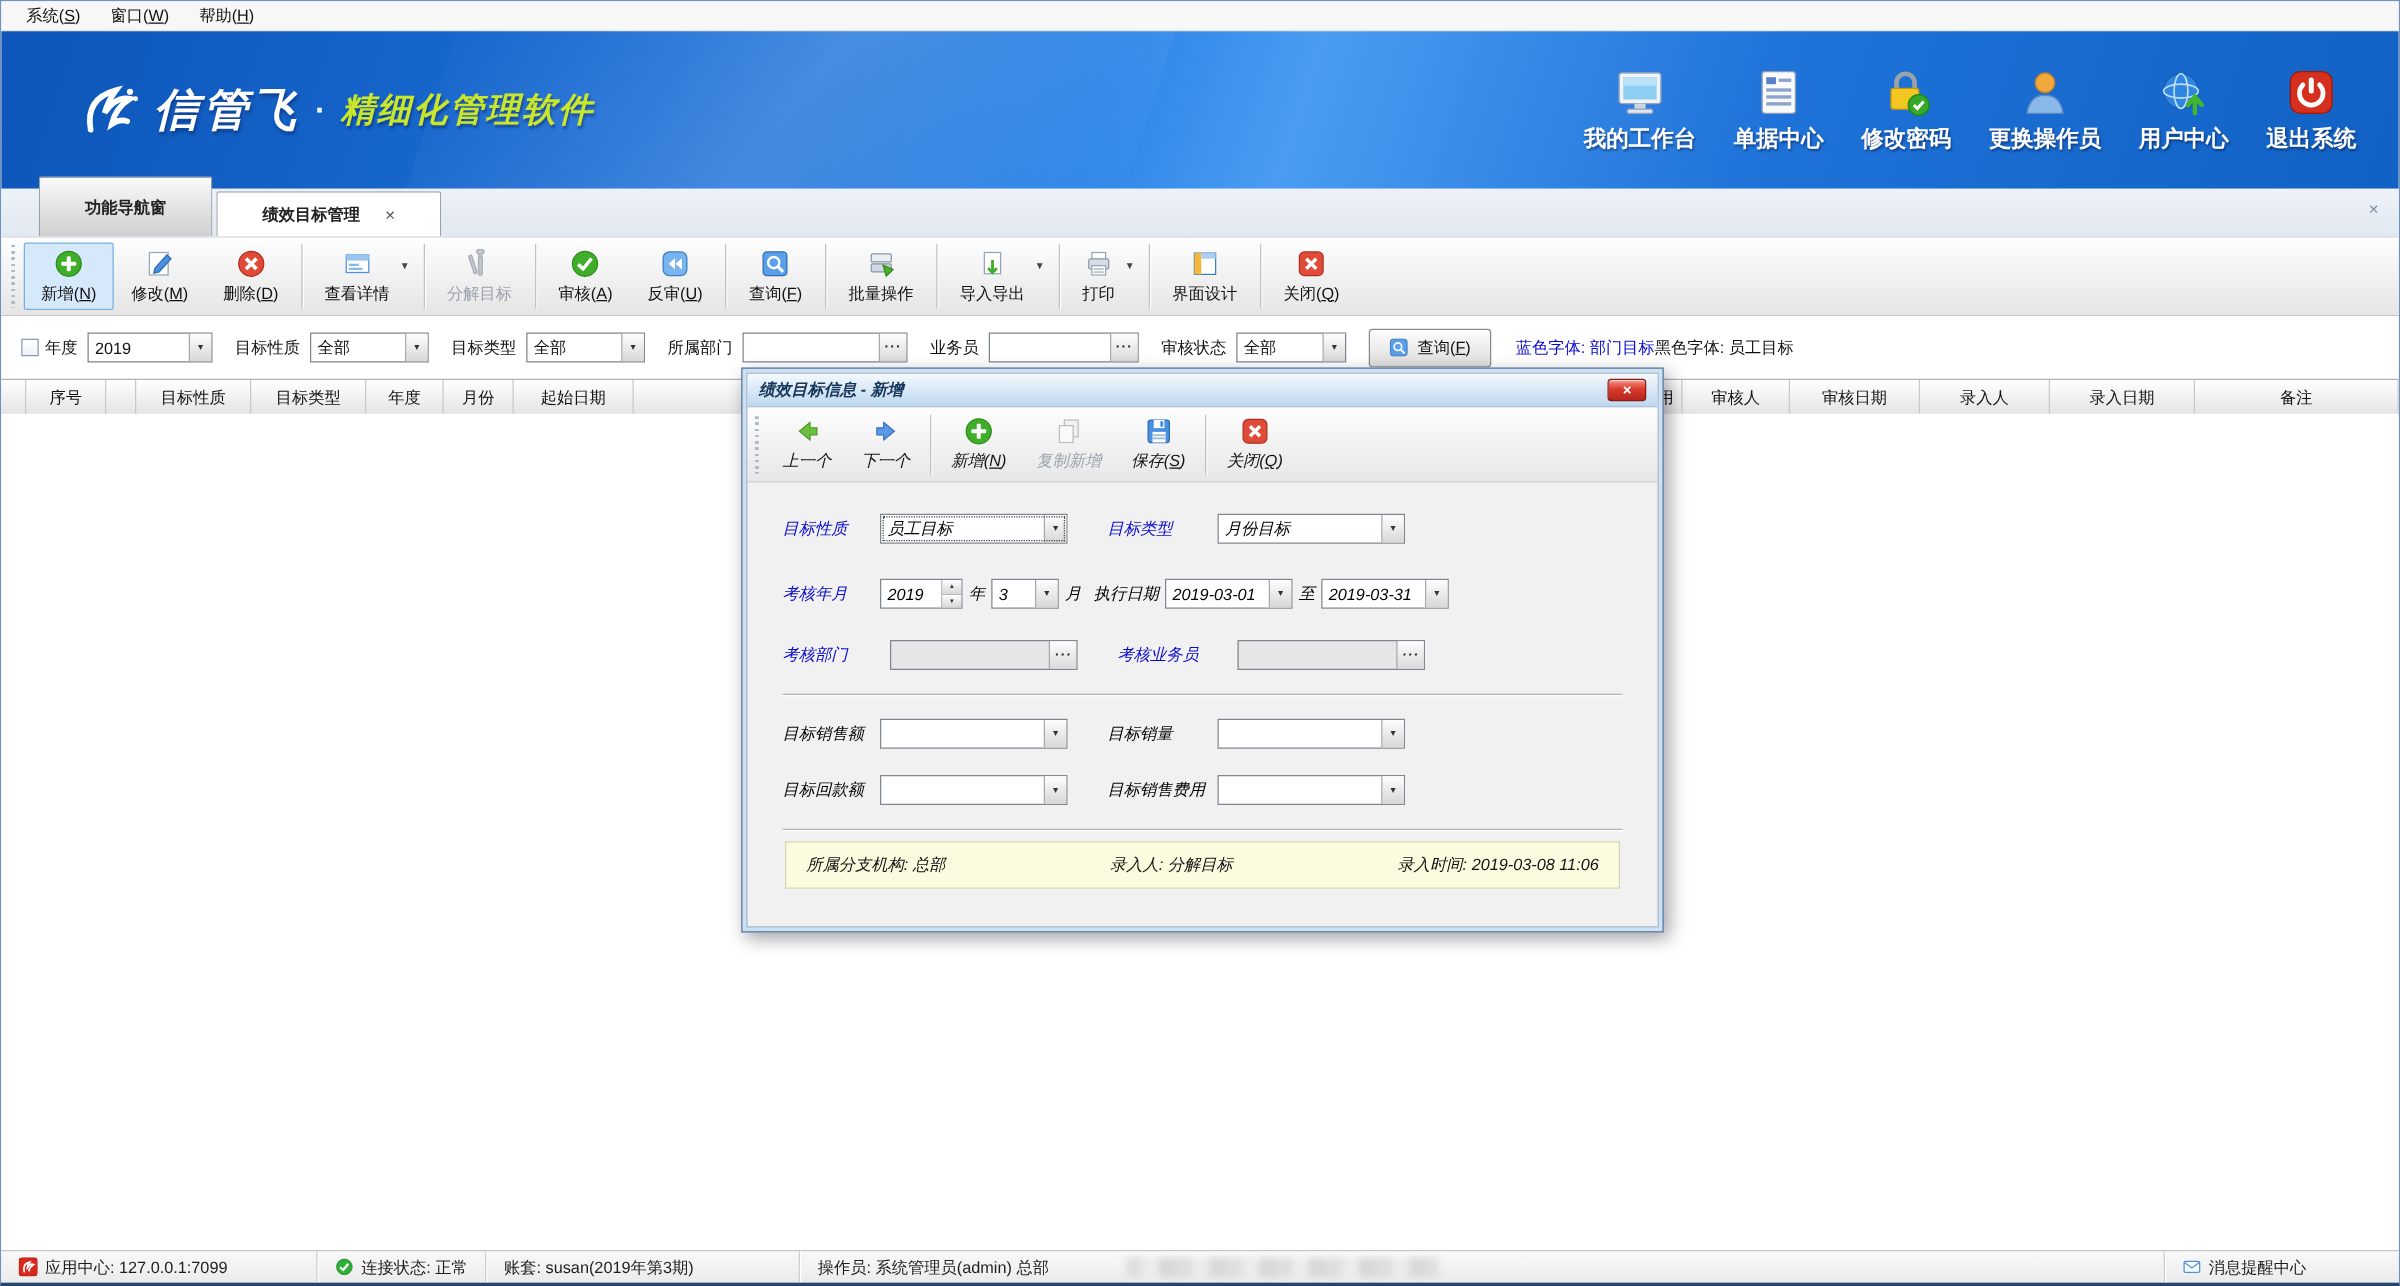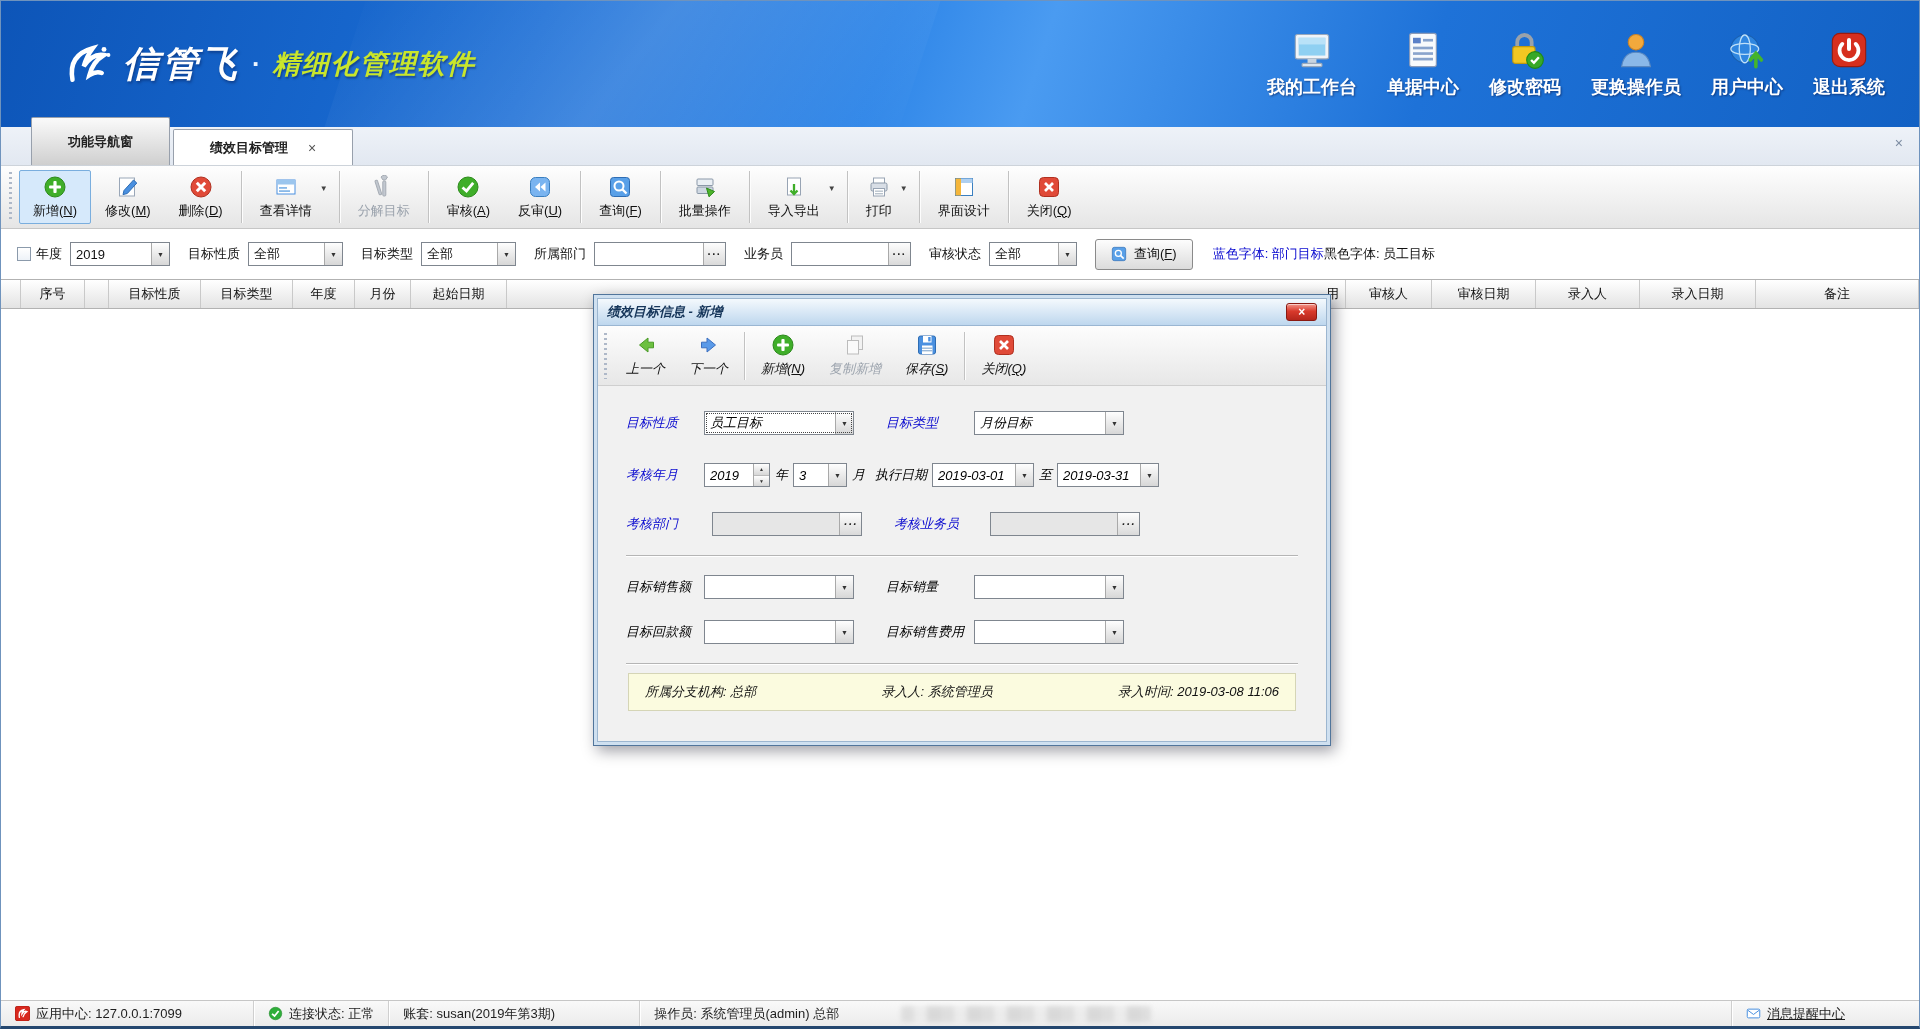--- a/index.html
+++ b/index.html
@@ -80,21 +80,21 @@
   .gh-col.right { justify-content:flex-end; padding-right:6px; }
   .grid-body { position:absolute; top:330px; bottom:26px; left:0; right:0; background:#fff; }
 
   
   .statusbar { position:absolute; left:0; right:0; bottom:0; height:26px; background:linear-gradient(#f9f9f9,#ebebeb); border-top:1px solid #c6c6c6; display:flex; align-items:center; font-size:13px; color:#1d1d1d; }
   .sb-item { display:flex; align-items:center; gap:6px; padding:0 14px; height:100%; white-space:nowrap; }
   .sb-sep { width:1px; height:100%; background:#cfcfcf; box-shadow:1px 0 0 #fff; }
   .sb-blur { width:250px; height:16px; margin-left:48px; border-radius:2px; opacity:.65; filter:blur(2.5px);
     background:repeating-linear-gradient(90deg,#d4d4d4 0 13px,#e9e9e9 13px 26px,#cccccc 26px 40px); }
   .sb-right { margin-left:auto; display:flex; align-items:center; height:100%; }
-  .sb-link { text-decoration:underline; color:#1d1d1d; cursor:pointer; }
+  .sb-link { color:#1d1d1d; cursor:pointer; }
 
   
   .dialog { position:absolute; left:592px; top:293px; width:738px; height:452px; z-index:10;
     background:#cfe0f0; border:1px solid #51759b; padding:3px; box-shadow:4px 5px 14px rgba(0,0,20,.38); display:flex; flex-direction:column; }
   .dialog-inner { flex:1; display:flex; flex-direction:column; background:#f1f1f1; border:1px solid #9cb6d0; overflow:hidden;font-style:italic; }
   .dlg-title { height:27px; flex:0 0 27px; background:linear-gradient(#f4f9fd,#bed7ee); border-bottom:1px solid #9ab6d2; display:flex; align-items:center; padding:0 9px; font-size:13px; font-weight:bold; color:#16365a; }
   .dlg-close { margin-left:auto; width:31px; height:18px; border-radius:3px; border:1px solid #8a1a12; background:linear-gradient(#f4978c,#d93a2c 45%,#b5261c); color:#fff; font-size:12px; font-weight:bold; display:flex; align-items:center; justify-content:center; box-shadow:inset 0 1px 0 rgba(255,255,255,.55); cursor:pointer; line-height:1; }
   .dlg-toolbar { height:60px; flex:0 0 60px; background:linear-gradient(#fdfdfd,#e7e7e7); border-bottom:1px solid #cfcfcf; display:flex; align-items:center; padding-left:6px; }
   .dlg-toolbar .grip { height:46px; }
   .dlg-toolbar .tb-btn { height:52px; padding:3px 11px; }
@@ -123,20 +123,25 @@
   .spin .btns span { flex:1; display:flex; align-items:center; justify-content:center; font-size:5px; color:#333; background:linear-gradient(#fefefe,#d7d7d7); }
   .spin .btns span:first-child { border-bottom:1px solid #bbb; }
   .dlg-info { margin:9px 2px 0 2px; height:38px; background:#fbfbdf; border:1px solid #d5d5b6; display:flex; align-items:center; justify-content:space-between; padding:0 16px; font-size:13px; color:#111; }
 </style>
 </head>
 <body>
 
 <div class="screen">
 
 
+  <div class="menubar" id="menubar">
+      <span class="menu-item">系统(<u>S</u>)</span>
+      <span class="menu-item">窗口(<u>W</u>)</span>
+      <span class="menu-item">帮助(<u>H</u>)</span>
+    </div>
 
   <div class="banner">
     <div class="brand">
       <span class="icn">
           <svg viewBox="0 0 48 48">
             <path d="M12 38 Q8 16 30 10 Q24 18 22 26 Q30 14 40 16 Q30 22 27 34 Q33 30 38 32" stroke="#fff" stroke-width="4" fill="none" stroke-linecap="round"></path>
             <circle cx="40" cy="11" r="2.2" fill="#fff"></circle>
             <circle cx="44" cy="16" r="1.7" fill="#fff"></circle>
           </svg>
         </span>
@@ -612,21 +617,21 @@
           <div class="combo empty wfield">
             <span class="val"></span>
               <span class="arrow">▼</span>
           </div>
         </div>
 
         <div class="fsep"></div>
 
         <div class="dlg-info">
           <span>所属分支机构: 总部</span>
-          <span>录入人: 系统管理员</span>
+          <span>录入人: 分解目标</span>
           <span>录入时间: 2019-03-08 11:06</span>
         </div>
 
       </div>
     </div>
   </div>
 
   <div class="statusbar">
     <div class="sb-item" style="width:252px">
       <span class="icn xs">

